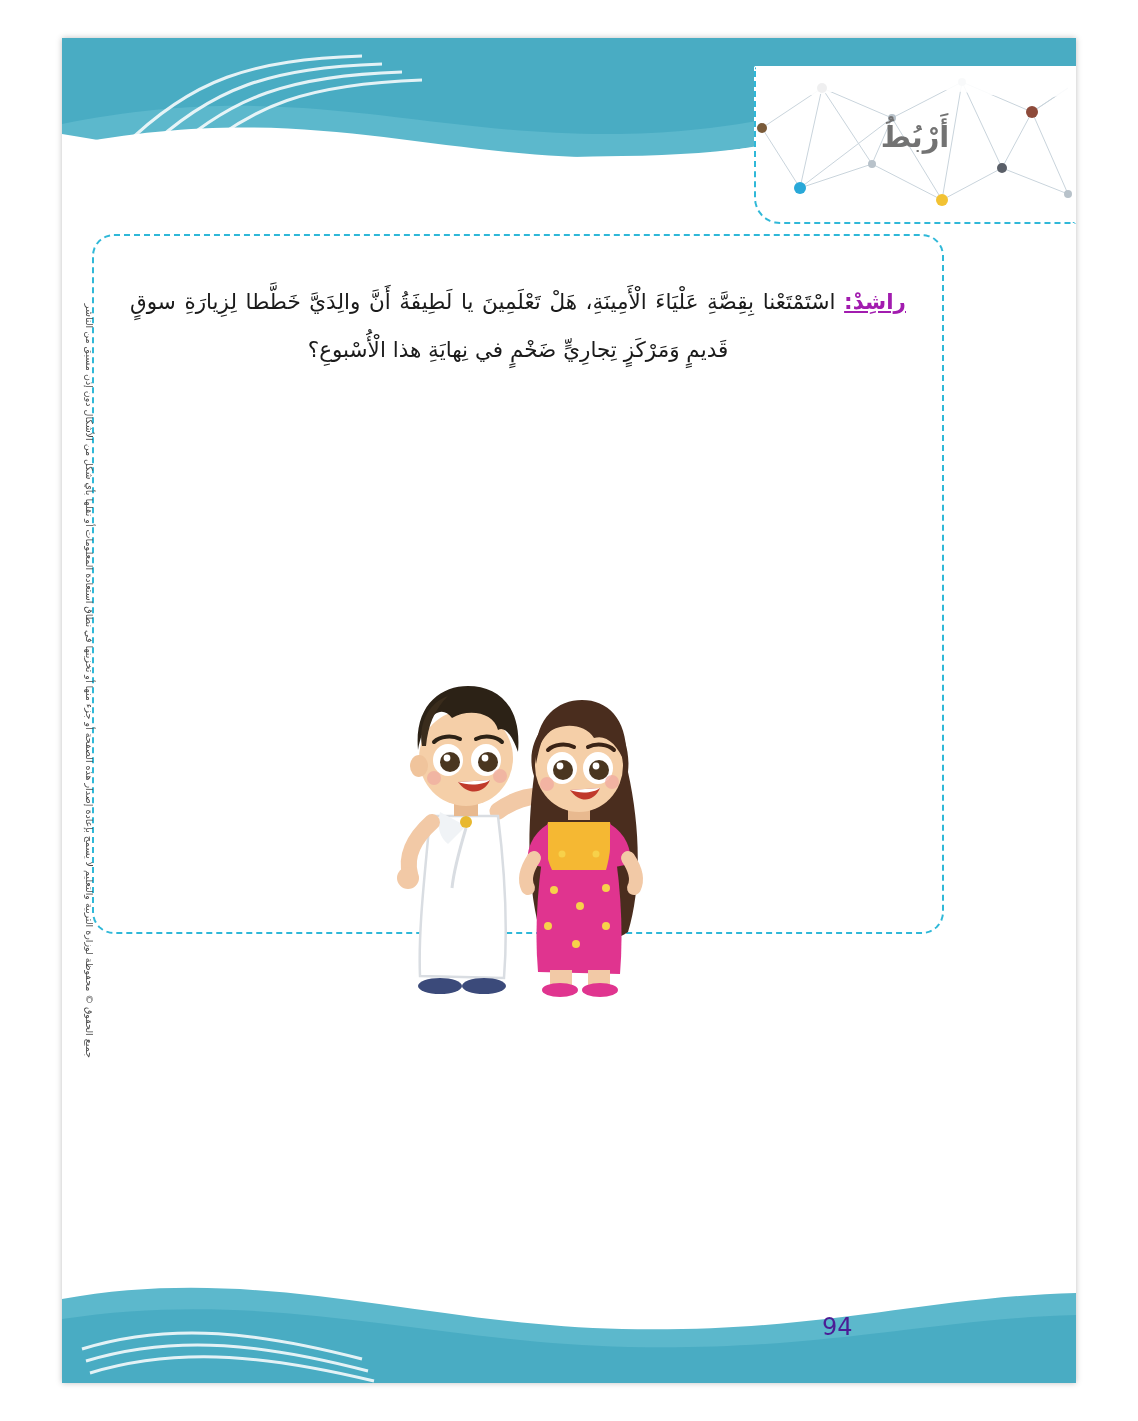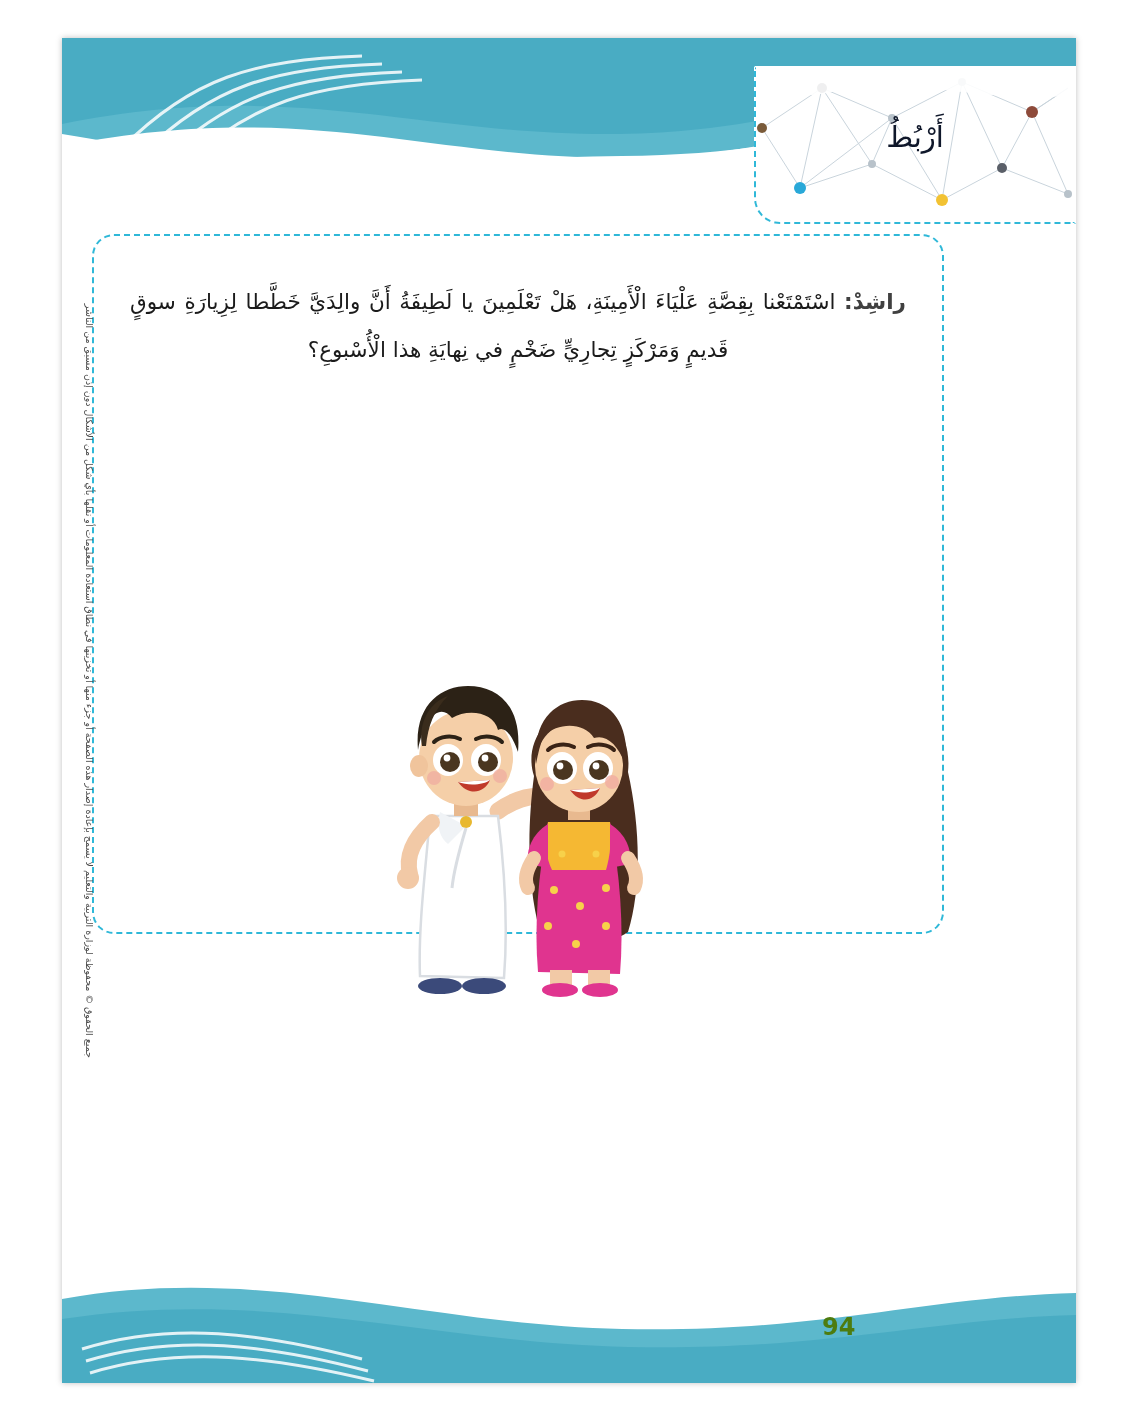--- a/index.html
+++ b/index.html
@@ -38,22 +38,22 @@
     border-radius:0 0 0 26px;
     box-sizing:border-box;
     overflow:hidden;
   }
   .title-tab .net{position:absolute;inset:0;}
   .title-text{
     position:absolute;
     left:0;right:0;top:52px;
     text-align:center;
     font-size:29px;
-    font-weight:normal;
-    color:#0f172a;
+    font-weight:bold;
+    color:#737373;
     letter-spacing:0.5px;
     z-index:3;
   }
   
   .content-box{
     position:absolute;
     left:30px; top:196px;
     width:852px; height:700px;
     border:2px dashed #2fb8d8;
     border-radius:22px;
@@ -63,21 +63,21 @@
     position:absolute;
     left:36px;right:36px;top:42px;
     direction:rtl;
     text-align:justify;
     font-size:21.5px;
     line-height:2.25;
     color:#1b1b1b;
   }
   .dialogue p{margin:0 0 34px 0;text-align:justify;text-align-last:center;}
   .dialogue p.last{margin-bottom:0;}
-  .speaker{font-weight:bold;color:#404040;}
+  .speaker{font-weight:bold;color:#a21caf;text-decoration:underline;}
   
   .illus{
     position:absolute;
     left:50%;
     transform:translateX(-50%);
     top:390px;
     width:340px;height:400px;
   }
   
   .side-note{
@@ -90,22 +90,22 @@
     color:#4a4a4a;
     white-space:nowrap;
     direction:rtl;
   }
   
   .page-number{
     position:absolute;
     left:760px;
     bottom:42px;
     font-size:24px;
-    font-weight:bold;
-    color:#4d7c0f;
+    font-weight:normal;
+    color:#4c1d95;
   }
 </style>
 </head>
 <body>
 
 <div class="page">
 
   <div class="top-band">
     <svg width="1014" height="150" viewBox="0 0 1014 150" xmlns="http://www.w3.org/2000/svg">
       <path d="M0,0 H1014 V52 C820,52 760,120 560,120 C360,120 240,60 0,108 Z" fill="#5cb8cc"></path>

